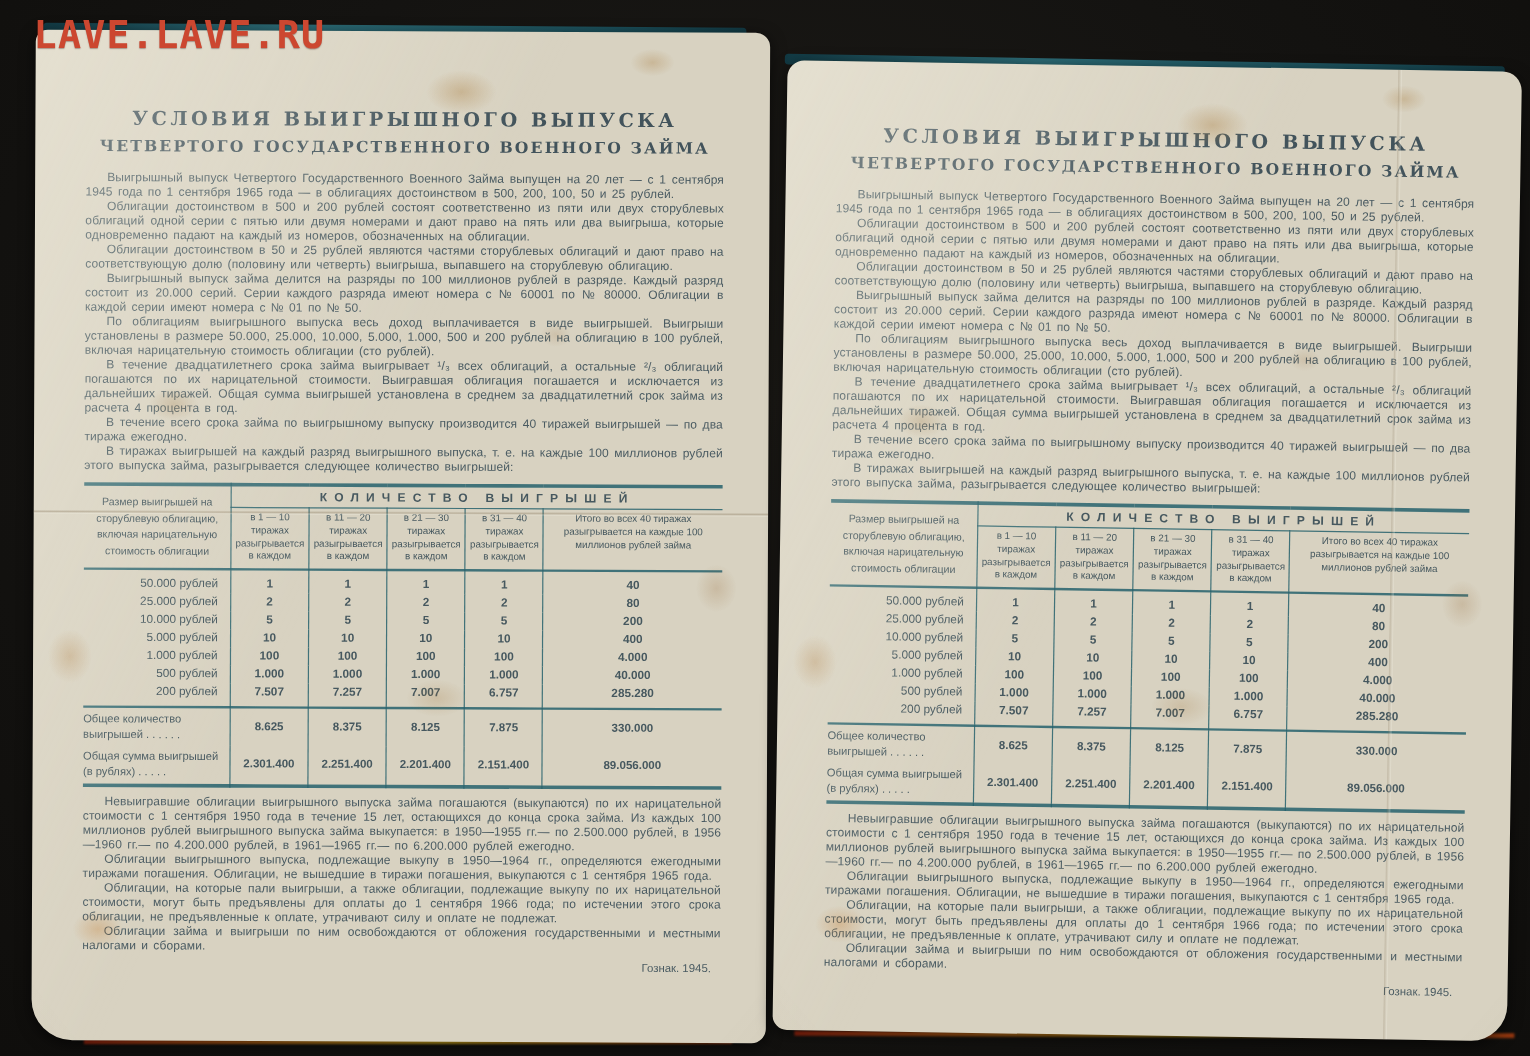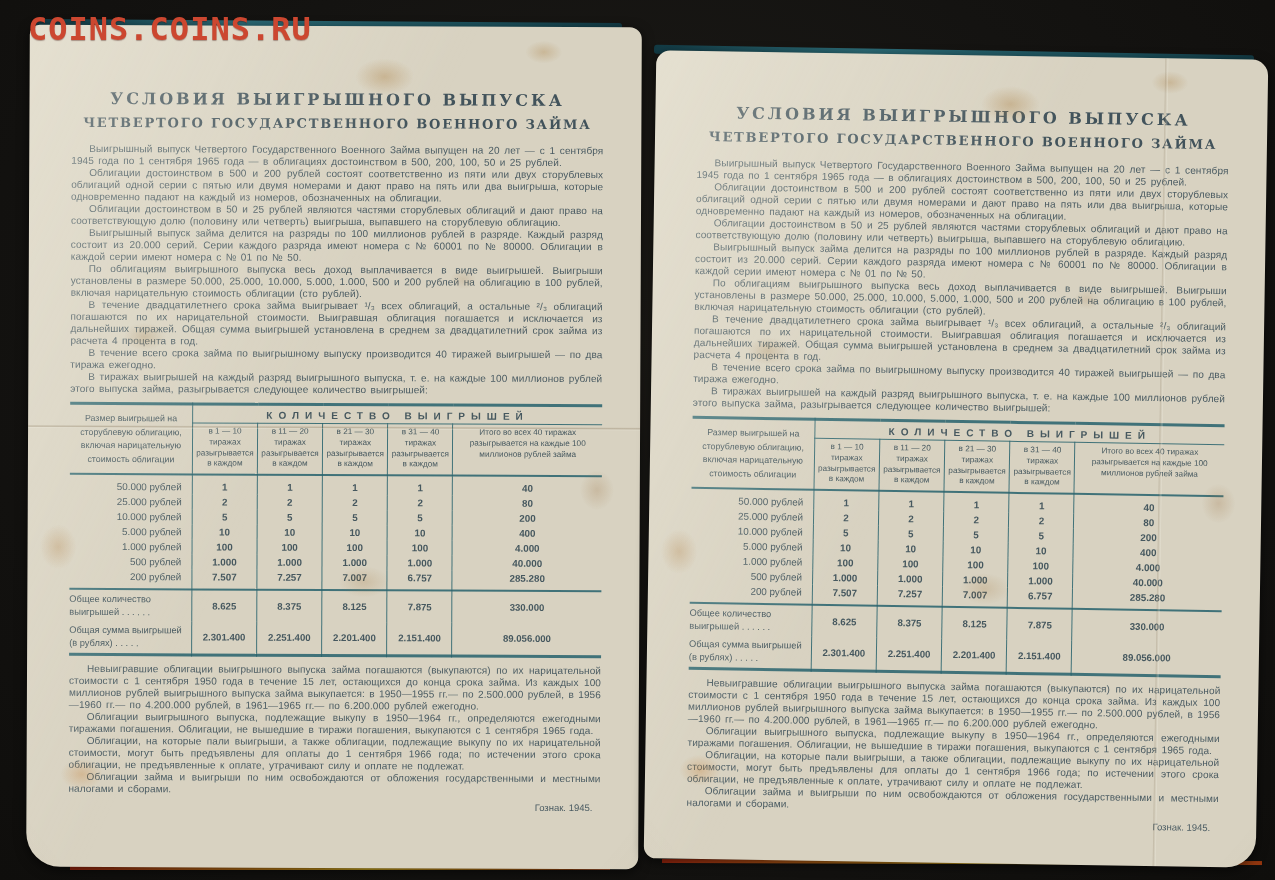--- a/index.html
+++ b/index.html
@@ -352,14 +352,14 @@
     </table>
 
     <p class="bp">Невыигравшие облигации выигрышного выпуска займа погашаются (выкупаются) по их нарицательной стоимости с 1 сентября 1950 года в течение 15 лет, остающихся до конца срока займа. Из каждых 100 миллионов рублей выигрышного выпуска займа выкупается: в 1950—1955 гг.— по 2.500.000 рублей, в 1956—1960 гг.— по 4.200.000 рублей, в 1961—1965 гг.— по 6.200.000 рублей ежегодно.</p>
     <p class="bp">Облигации выигрышного выпуска, подлежащие выкупу в 1950—1964 гг., определяются ежегодными тиражами погашения. Облигации, не вышедшие в тиражи погашения, выкупаются с 1 сентября 1965 года.</p>
     <p class="bp">Облигации, на которые пали выигрыши, а также облигации, подлежащие выкупу по их нарицательной стоимости, могут быть предъявлены для оплаты до 1 сентября 1966 года; по истечении этого срока облигации, не предъявленные к оплате, утрачивают силу и оплате не подлежат.</p>
     <p class="bp">Облигации займа и выигрыши по ним освобождаются от обложения государственными и местными налогами и сборами.</p>
     <div class="imprint">Гознак. 1945.</div>
   </div>
 </div>
 
-  <div class="watermark">COINS.COINS.RU</div>
+  <div class="watermark">LAVE.LAVE.RU</div>
 </div>
 
 </body></html>

